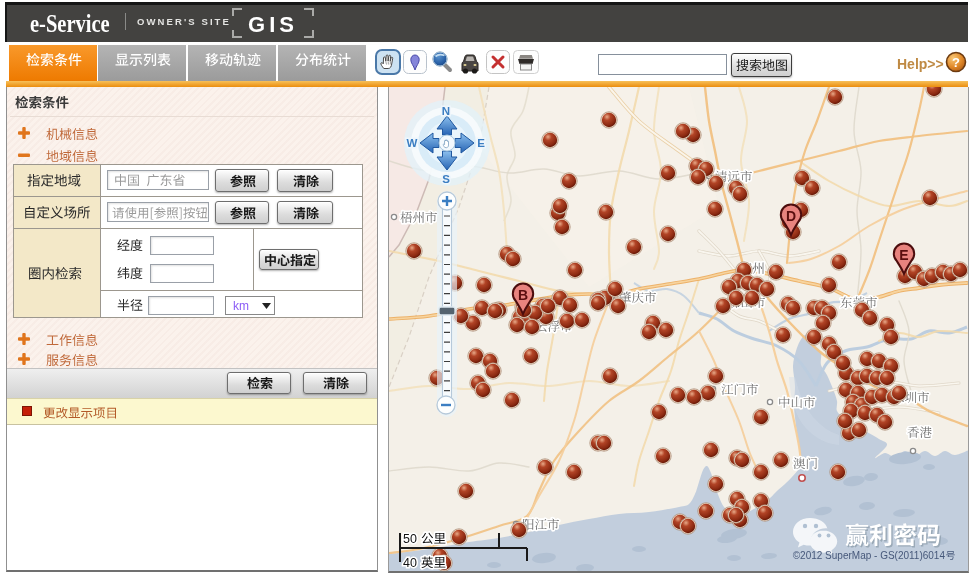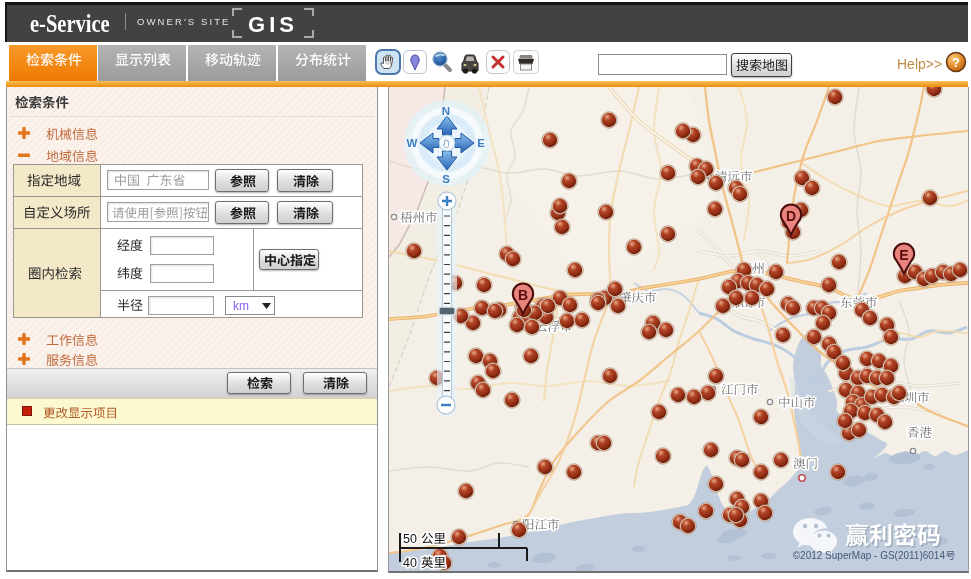--- a/index.html
+++ b/index.html
@@ -5,21 +5,21 @@
  font-family:"Liberation Sans",sans-serif}
 .abs{position:absolute}
 .t{position:absolute;overflow:visible}
 .btn3d{position:absolute;background:linear-gradient(#fefefe,#dcdcdc 60%,#cfcfcf);border:1px solid #6e6e6e;border-radius:3px;box-shadow:0 1px 2px rgba(0,0,0,.3), inset 0 1px 0 #fff}
 input,select{font-family:"Liberation Sans",sans-serif}
 </style></head><body>
 
 <div class="abs" style="left:5px;top:2px;width:963px;height:40px;background:#434240;border-top:3px solid #161616;border-left:2px solid #161616"></div>
 <div class="abs" style="left:30px;top:10px;font-family:'Liberation Serif',serif;font-weight:bold;font-size:25px;color:#fff;transform:scaleX(0.82);transform-origin:0 0">e-Service</div>
 <div class="abs" style="left:125px;top:13px;width:1px;height:17px;background:#8a8a88"></div>
-<div class="abs" style="left:137px;top:16px;font-size:9.5px;font-weight:normal;color:#e4e4e2;letter-spacing:2.1px">OWNER'S SITE</div>
+<div class="abs" style="left:137px;top:16px;font-size:9.5px;font-weight:bold;color:#e4e4e2;letter-spacing:2.1px">OWNER'S SITE</div>
 <svg class="abs" style="left:231px;top:7px" width="84" height="31">
 <path d="M2,9 V2 H11 M73,2 H82 V9 M82,23 V30 H73 M11,30 H2 V23" fill="none" stroke="#aaaaa8" stroke-width="2"></path>
 <text x="42" y="25" text-anchor="middle" font-family="Liberation Sans" font-size="22" font-weight="bold" letter-spacing="4" fill="#fff">GIS</text>
 </svg>
 <div class="abs" style="left:9px;top:45px;width:88px;height:36px;background:linear-gradient(#f9992b,#ee7a00)"></div>
 <svg class="t " style="left:25px;top:52px;" width="58" height="18">
     <path transform="translate(1,12.9)" d="M5.5 -4.9C5.9 -3.9 6.3 -2.5 6.4 -1.5L7.4 -1.8C7.3 -2.7 6.9 -4.1 6.6 -5.2ZM8.2 -5.3C8.5 -4.3 8.7 -2.9 8.8 -2.0L9.9 -2.1C9.8 -3.1 9.5 -4.4 9.3 -5.5ZM2.4 -11.8V-9.2H0.6V-8.0H2.3C1.9 -6.3 1.2 -4.2 0.4 -3.1C0.6 -2.8 0.9 -2.2 1.1 -1.8C1.5 -2.6 2.0 -3.7 2.4 -5.0V1.2H3.6V-5.8C3.9 -5.2 4.2 -4.5 4.4 -4.1L5.2 -5.0C4.9 -5.4 3.9 -7.0 3.6 -7.5V-8.0H4.9V-9.2H3.6V-11.8ZM8.8 -10.0C9.5 -9.1 10.4 -8.3 11.4 -7.5H6.7C7.5 -8.2 8.2 -9.1 8.8 -10.0ZM8.6 -11.9C7.7 -10.0 6.0 -8.3 4.3 -7.2C4.5 -7.0 4.9 -6.4 5.0 -6.1C5.5 -6.5 6.0 -6.9 6.5 -7.4V-6.4H11.4V-7.5C11.9 -7.0 12.4 -6.7 13.0 -6.3C13.1 -6.7 13.4 -7.2 13.6 -7.6C12.2 -8.3 10.5 -9.7 9.5 -11.0L9.8 -11.5ZM4.8 -0.6V0.6H13.1V-0.6H10.8C11.5 -1.9 12.2 -3.7 12.8 -5.2L11.7 -5.5C11.2 -4.0 10.4 -1.9 9.7 -0.6Z M22.8 -1.3C23.9 -0.7 25.4 0.3 26.2 0.9L27.2 0.2C26.4 -0.5 24.9 -1.4 23.8 -2.0ZM17.9 -1.9C17.1 -1.2 15.9 -0.4 14.7 0.1C15.0 0.3 15.5 0.7 15.8 1.0C16.8 0.4 18.2 -0.5 19.1 -1.4ZM16.7 -4.3C17.0 -4.4 17.3 -4.5 19.5 -4.6C18.5 -4.2 17.7 -3.8 17.3 -3.7C16.5 -3.3 15.9 -3.2 15.4 -3.1C15.5 -2.8 15.7 -2.2 15.7 -2.0C16.1 -2.1 16.7 -2.2 20.6 -2.5V-0.3C20.6 -0.1 20.5 -0.1 20.3 -0.1C20.1 -0.1 19.3 -0.1 18.5 -0.1C18.7 0.3 18.9 0.8 19.0 1.1C20.0 1.1 20.7 1.1 21.2 0.9C21.7 0.7 21.9 0.4 21.9 -0.3V-2.5L25.1 -2.7C25.5 -2.3 25.8 -2.0 26.0 -1.7L27.0 -2.3C26.4 -3.1 25.2 -4.3 24.2 -5.1L23.2 -4.5C23.6 -4.2 23.9 -3.9 24.2 -3.6L18.9 -3.3C20.7 -4.0 22.6 -4.9 24.3 -6.0L23.4 -6.7C22.8 -6.3 22.1 -5.9 21.4 -5.5L18.6 -5.4C19.5 -5.9 20.5 -6.4 21.3 -7.0L20.9 -7.3H25.9V-5.6H27.2V-8.4H21.7V-9.5H27.0V-10.7H21.7V-11.8H20.3V-10.7H15.1V-9.5H20.3V-8.4H14.8V-5.6H16.1V-7.3H19.8C18.9 -6.6 17.8 -6.0 17.4 -5.8C17.0 -5.6 16.7 -5.5 16.4 -5.4C16.5 -5.1 16.7 -4.6 16.7 -4.3Z M32.0 -2.5C31.3 -1.7 30.1 -0.8 29.2 -0.3C29.5 -0.0 29.8 0.4 30.1 0.7C31.0 0.1 32.3 -1.1 33.1 -2.1ZM36.8 -1.9C37.7 -1.1 38.9 0.0 39.4 0.8L40.4 0.0C39.8 -0.7 38.7 -1.8 37.7 -2.5ZM37.1 -9.5C36.6 -8.8 35.9 -8.3 35.0 -7.8C34.2 -8.3 33.5 -8.8 32.9 -9.5L33.0 -9.5ZM33.2 -11.8C32.5 -10.6 31.0 -9.2 29.0 -8.2C29.3 -8.0 29.7 -7.5 29.9 -7.2C30.7 -7.7 31.4 -8.1 32.1 -8.7C32.6 -8.1 33.1 -7.6 33.8 -7.2C32.2 -6.4 30.3 -6.0 28.4 -5.7C28.7 -5.4 28.9 -4.9 29.1 -4.5C31.1 -4.9 33.2 -5.5 35.1 -6.4C36.7 -5.5 38.6 -5.0 40.8 -4.7C40.9 -5.0 41.3 -5.6 41.6 -5.9C39.6 -6.1 37.9 -6.5 36.3 -7.1C37.5 -7.9 38.5 -8.9 39.2 -10.1L38.3 -10.7L38.0 -10.6H34.0C34.2 -10.9 34.4 -11.2 34.6 -11.6ZM34.3 -5.4V-4.1H30.0V-2.9H34.3V-0.2C34.3 -0.1 34.3 -0.0 34.1 -0.0C33.9 0.0 33.3 0.0 32.8 -0.0C33.0 0.3 33.2 0.8 33.2 1.1C34.1 1.1 34.7 1.1 35.1 0.9C35.5 0.7 35.7 0.4 35.7 -0.2V-2.9H40.0V-4.1H35.7V-5.4Z M46.4 -4.9V-3.6H50.4V1.2H51.7V-3.6H55.4V-4.9H51.7V-7.7H54.8V-9.0H51.7V-11.6H50.4V-9.0H48.8C49.0 -9.6 49.1 -10.2 49.2 -10.8L48.0 -11.1C47.6 -9.3 47.1 -7.5 46.3 -6.4C46.6 -6.2 47.2 -5.9 47.4 -5.7C47.8 -6.3 48.1 -7.0 48.4 -7.7H50.4V-4.9ZM45.6 -11.8C44.9 -9.7 43.7 -7.6 42.4 -6.3C42.6 -6.0 43.0 -5.3 43.1 -5.0C43.5 -5.4 43.8 -5.8 44.2 -6.3V1.2H45.5V-8.3C46.0 -9.3 46.5 -10.4 46.8 -11.4Z" fill="#ffffff"></path>
   </svg>
 <div class="abs" style="left:98px;top:45px;width:88px;height:36px;background:linear-gradient(#b4b4b4,#9b9b9b)"></div>
 <svg class="t " style="left:114px;top:52px;" width="58" height="18">
@@ -72,21 +72,21 @@
 <rect x="0.5" y="0.5" width="25" height="23" rx="4" fill="#fdfdfd" stroke="#d0d0d0" stroke-width="1"></rect>
 <path d="M5,9 h16 l-1.5,5 h-13 Z" fill="#2e2a28"></path>
 <path d="M6,8.8 l1.2,-3.8 h11.6 l1.2,3.8 Z" fill="#8a8682"></path>
 <rect x="7.5" y="14" width="11" height="6" fill="#f4f4f4" stroke="#888" stroke-width="1"></rect>
 </svg>
 <input class="abs" style="left: 598px; top: 54px; width: 129px; height: 21px; border: 1px solid rgb(134, 144, 156); background: rgb(255, 255, 255); outline: none;">
 <div class="btn3d" style="left:731px;top:53px;width:61px;height:24px;border-color:#3c3c3c"></div>
 <svg class="t " style="left:735px;top:58px;" width="54" height="16">
     <path transform="translate(1,12.0)" d="M2.2 -10.9V-8.3H0.6V-7.4H2.2V-4.6L0.5 -4.0L0.8 -3.1L2.2 -3.6V-0.2C2.2 0.0 2.1 0.0 1.9 0.0C1.8 0.1 1.3 0.1 0.8 0.0C1.0 0.3 1.1 0.7 1.1 1.0C1.9 1.0 2.4 0.9 2.7 0.8C3.0 0.6 3.1 0.4 3.1 -0.2V-4.0L4.5 -4.5L4.4 -5.4L3.1 -4.9V-7.4H4.4V-8.3H3.1V-10.9ZM4.9 -3.8V-2.9H5.5L5.4 -2.9C6.0 -2.0 6.7 -1.3 7.6 -0.7C6.5 -0.2 5.2 0.1 4.0 0.3C4.1 0.5 4.3 0.8 4.4 1.1C5.8 0.8 7.2 0.4 8.5 -0.2C9.5 0.4 10.7 0.8 11.9 1.0C12.1 0.8 12.3 0.4 12.5 0.2C11.4 0.0 10.3 -0.3 9.4 -0.7C10.4 -1.4 11.3 -2.3 11.8 -3.5L11.3 -3.8L11.1 -3.8H8.9V-5.0H11.9V-9.9H9.4V-9.0H11.0V-7.8H9.5V-7.1H11.0V-5.8H8.9V-10.9H8.0V-5.8H5.9V-7.1H7.4V-7.8H5.9V-9.0C6.6 -9.2 7.3 -9.5 7.9 -9.8L7.2 -10.5C6.7 -10.1 5.8 -9.8 5.1 -9.5V-5.0H8.0V-3.8ZM10.5 -2.9C10.0 -2.2 9.3 -1.6 8.5 -1.1C7.6 -1.6 6.9 -2.2 6.4 -2.9Z M21.2 -1.4C22.3 -0.8 23.7 0.2 24.4 0.8L25.2 0.2C24.5 -0.4 23.0 -1.3 22.0 -1.8ZM16.8 -1.8C16.0 -1.1 14.9 -0.3 13.8 0.1C14.0 0.3 14.4 0.6 14.5 0.8C15.6 0.3 16.8 -0.6 17.7 -1.4ZM15.5 -4.1C15.7 -4.2 16.1 -4.3 18.5 -4.4C17.4 -3.9 16.5 -3.5 16.1 -3.4C15.3 -3.1 14.8 -2.9 14.3 -2.8C14.4 -2.6 14.5 -2.2 14.6 -2.0C14.9 -2.1 15.4 -2.2 19.2 -2.4V-0.1C19.2 0.0 19.2 0.1 19.0 0.1C18.8 0.1 18.1 0.1 17.3 0.1C17.4 0.3 17.6 0.7 17.6 1.0C18.6 1.0 19.2 1.0 19.6 0.8C20.1 0.7 20.2 0.4 20.2 -0.1V-2.5L23.4 -2.7C23.7 -2.3 24.0 -1.9 24.2 -1.6L25.0 -2.2C24.4 -2.9 23.3 -4.0 22.3 -4.7L21.6 -4.3C22.0 -4.0 22.3 -3.7 22.7 -3.3L17.0 -3.0C18.9 -3.7 20.7 -4.6 22.5 -5.6L21.7 -6.2C21.2 -5.9 20.6 -5.5 19.9 -5.2L17.0 -5.0C17.9 -5.4 18.8 -6.0 19.6 -6.6L19.2 -6.9H24.2V-5.3H25.2V-7.7H20.0V-8.9H25.0V-9.8H20.0V-10.9H19.0V-9.8H14.0V-8.9H19.0V-7.7H13.9V-5.3H14.8V-6.9H18.6C17.7 -6.1 16.6 -5.5 16.2 -5.3C15.8 -5.1 15.5 -5.0 15.3 -5.0C15.4 -4.8 15.5 -4.3 15.5 -4.1Z M31.6 -9.7V-6.1L30.2 -5.6L30.5 -4.7L31.6 -5.1V-1.0C31.6 0.4 32.0 0.7 33.5 0.7C33.8 0.7 36.3 0.7 36.7 0.7C38.1 0.7 38.4 0.2 38.5 -1.6C38.3 -1.7 37.9 -1.8 37.7 -2.0C37.6 -0.5 37.4 -0.1 36.7 -0.1C36.2 -0.1 34.0 -0.1 33.5 -0.1C32.7 -0.1 32.5 -0.3 32.5 -1.0V-5.5L34.3 -6.3V-1.9H35.2V-6.7L37.0 -7.4C37.0 -5.4 37.0 -3.9 36.9 -3.6C36.8 -3.3 36.7 -3.2 36.5 -3.2C36.4 -3.2 36.0 -3.2 35.6 -3.3C35.8 -3.1 35.8 -2.7 35.9 -2.4C36.2 -2.4 36.8 -2.4 37.1 -2.5C37.5 -2.6 37.7 -2.8 37.8 -3.4C37.9 -3.9 37.9 -5.8 37.9 -8.3L38.0 -8.5L37.3 -8.7L37.1 -8.6L36.9 -8.4L35.2 -7.7V-10.9H34.3V-7.3L32.5 -6.6V-9.7ZM26.4 -2.0 26.8 -1.0C28.0 -1.5 29.4 -2.2 30.8 -2.8L30.6 -3.7L29.1 -3.1V-6.9H30.7V-7.8H29.1V-10.8H28.2V-7.8H26.5V-6.9H28.2V-2.7C27.5 -2.4 26.9 -2.2 26.4 -2.0Z M43.9 -3.6C44.9 -3.4 46.2 -3.0 47.0 -2.6L47.4 -3.2C46.6 -3.6 45.3 -4.0 44.3 -4.2ZM42.6 -2.0C44.4 -1.8 46.6 -1.2 47.9 -0.8L48.3 -1.5C47.0 -1.9 44.8 -2.4 43.0 -2.6ZM40.1 -10.3V1.0H41.0V0.5H49.9V1.0H50.9V-10.3ZM41.0 -0.4V-9.5H49.9V-0.4ZM44.4 -9.2C43.7 -8.1 42.6 -7.1 41.5 -6.5C41.7 -6.3 42.0 -6.0 42.2 -5.9C42.6 -6.1 43.0 -6.4 43.4 -6.8C43.8 -6.4 44.3 -6.0 44.8 -5.6C43.7 -5.1 42.4 -4.7 41.3 -4.5C41.4 -4.3 41.6 -3.9 41.7 -3.7C43.0 -4.0 44.4 -4.5 45.6 -5.1C46.7 -4.6 47.9 -4.1 49.2 -3.8C49.3 -4.1 49.5 -4.4 49.7 -4.6C48.6 -4.8 47.4 -5.1 46.4 -5.6C47.4 -6.3 48.2 -7.0 48.7 -7.9L48.2 -8.2L48.0 -8.2H44.7C44.9 -8.4 45.0 -8.7 45.2 -8.9ZM43.9 -7.3 44.0 -7.4H47.4C46.9 -6.9 46.3 -6.4 45.6 -6.0C44.9 -6.4 44.3 -6.9 43.9 -7.3Z" fill="#1c1c1c"></path>
   </svg>
-<div class="abs" style="left:897px;top:56px;font-size:14px;font-weight:normal;color:#bf8a44">Help&gt;&gt;</div>
+<div class="abs" style="left:897px;top:56px;font-size:14px;font-weight:bold;color:#bf8a44">Help&gt;&gt;</div>
 <svg class="abs" style="left:945px;top:51px" width="22" height="22">
 <defs>
       <radialGradient id="qg" cx="0.35" cy="0.3" r="0.85">
         <stop offset="0" stop-color="#f8c878"></stop>
         <stop offset="0.55" stop-color="#e08828"></stop>
         <stop offset="1" stop-color="#a85410"></stop>
       </radialGradient>
     </defs>
 <circle cx="11" cy="11" r="9.5" fill="url(#qg)" stroke="#6c3a10" stroke-width="1.6"></circle>
 <text x="11" y="16" text-anchor="middle" font-family="Liberation Sans" font-size="13" font-weight="bold" fill="#fff">?</text>

